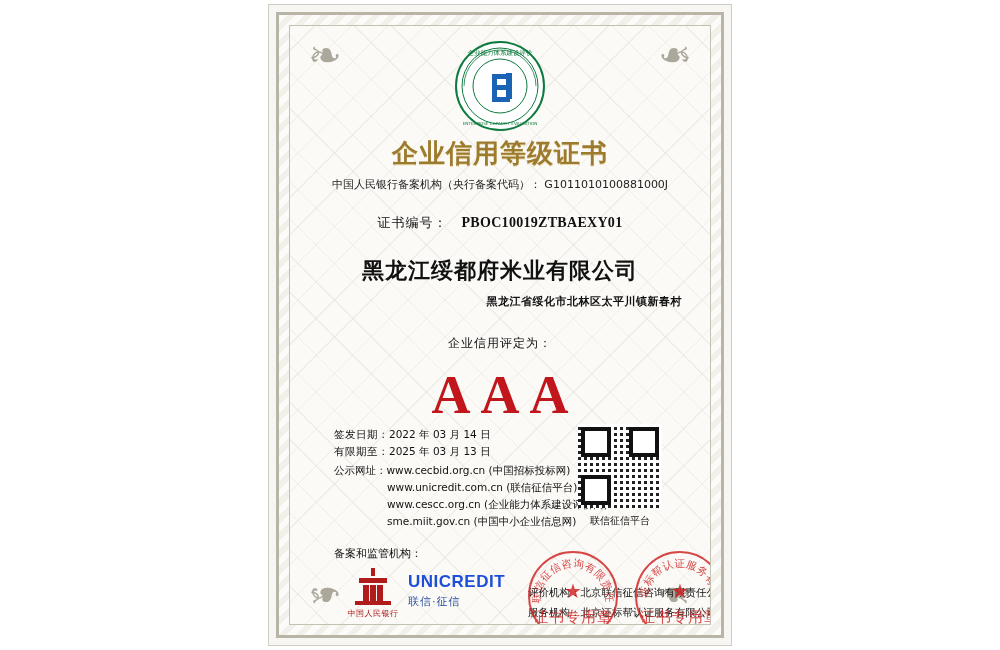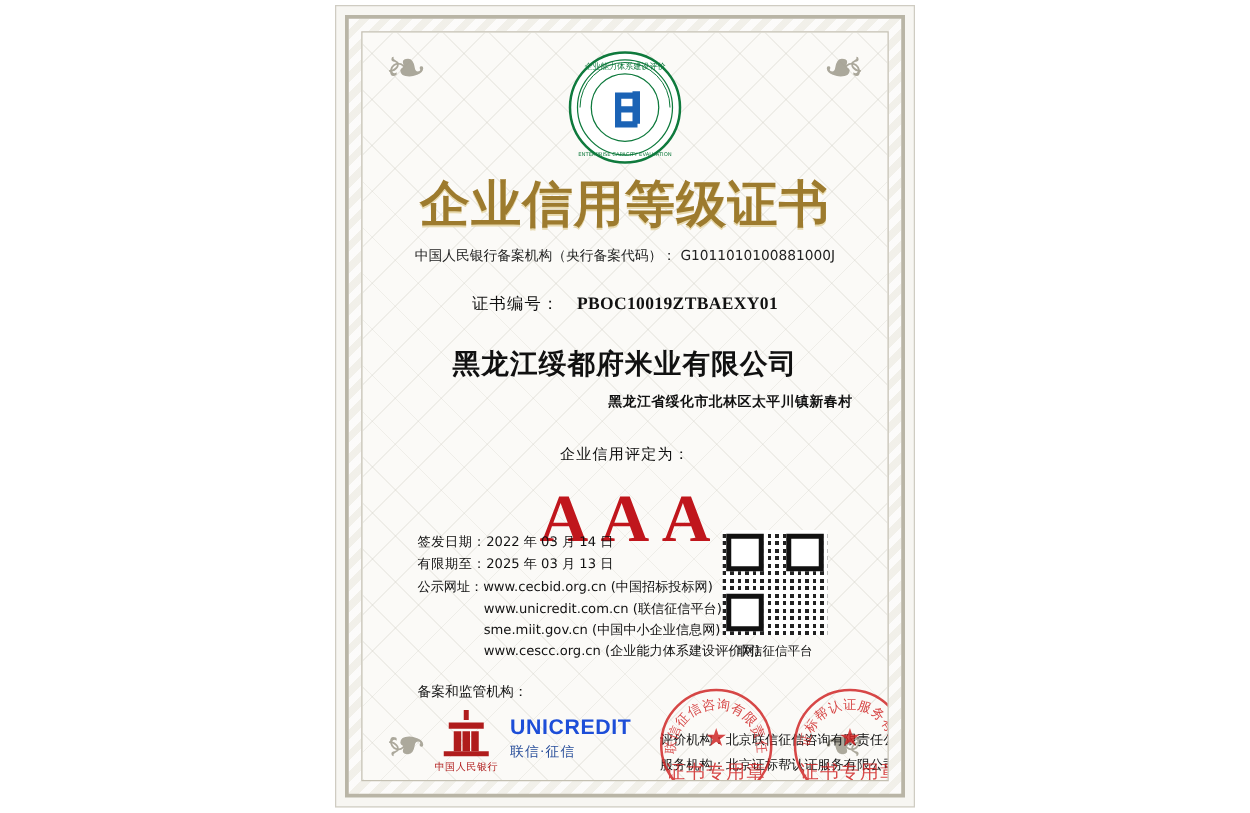--- a/index.html
+++ b/index.html
@@ -98,21 +98,21 @@
   .emblem {
     width: 92px;
     height: 92px;
     position: relative;
   }
 
   .cert-title {
     margin-top: 4px;
     text-align: center;
     font-family: "DejaVu Sans", "Liberation Sans", sans-serif;
-    font-size: 40px;
+    font-size: 26px;
     font-weight: bold;
     letter-spacing: 1px;
     color: #9d7b2e;
     text-shadow: 0 1px 0 #e7d9ae;
   }
 
   .cert-subtitle {
     text-align: center;
     font-family: "DejaVu Sans", "Liberation Sans", sans-serif;
     font-size: 11px;
@@ -395,24 +395,24 @@
             <span class="k">有限期至：</span><span>2025 年 03 月 13 日</span>
           </div>
           <div class="sites">
             <div class="site-row">
               <span class="k">公示网址：</span><span>www.cecbid.org.cn (中国招标投标网)</span>
             </div>
             <div class="site-row site-indent">
               <span>www.unicredit.com.cn (联信征信平台)</span>
             </div>
             <div class="site-row site-indent">
-              <span>sme.miit.gov.cn (中国中小企业信息网)</span>
+              <span>www.cescc.org.cn (企业能力体系建设评价网)</span>
             </div>
             <div class="site-row site-indent">
-              <span>www.cescc.org.cn (企业能力体系建设评价网)</span>
+              <span>sme.miit.gov.cn (中国中小企业信息网)</span>
             </div>
           </div>
         </div>
 
         <div class="qr-block">
           <div class="qr-img">
             <div class="qr-eye-bl"></div>
           </div>
           <div class="qr-caption">联信征信平台</div>
         </div>

